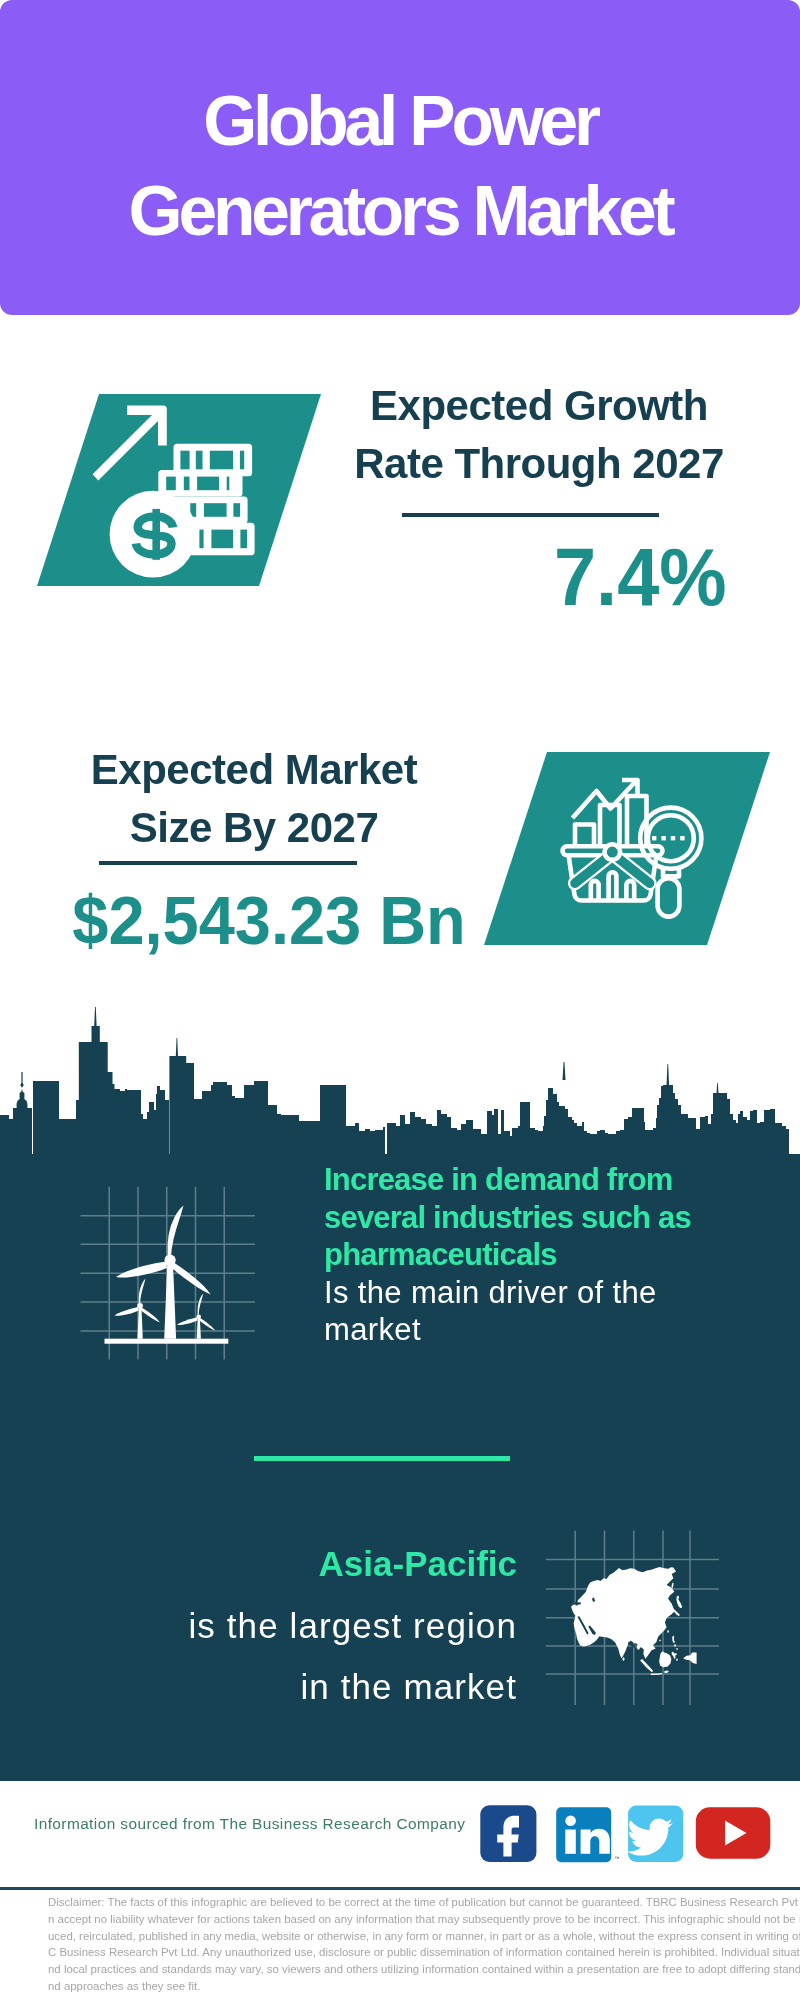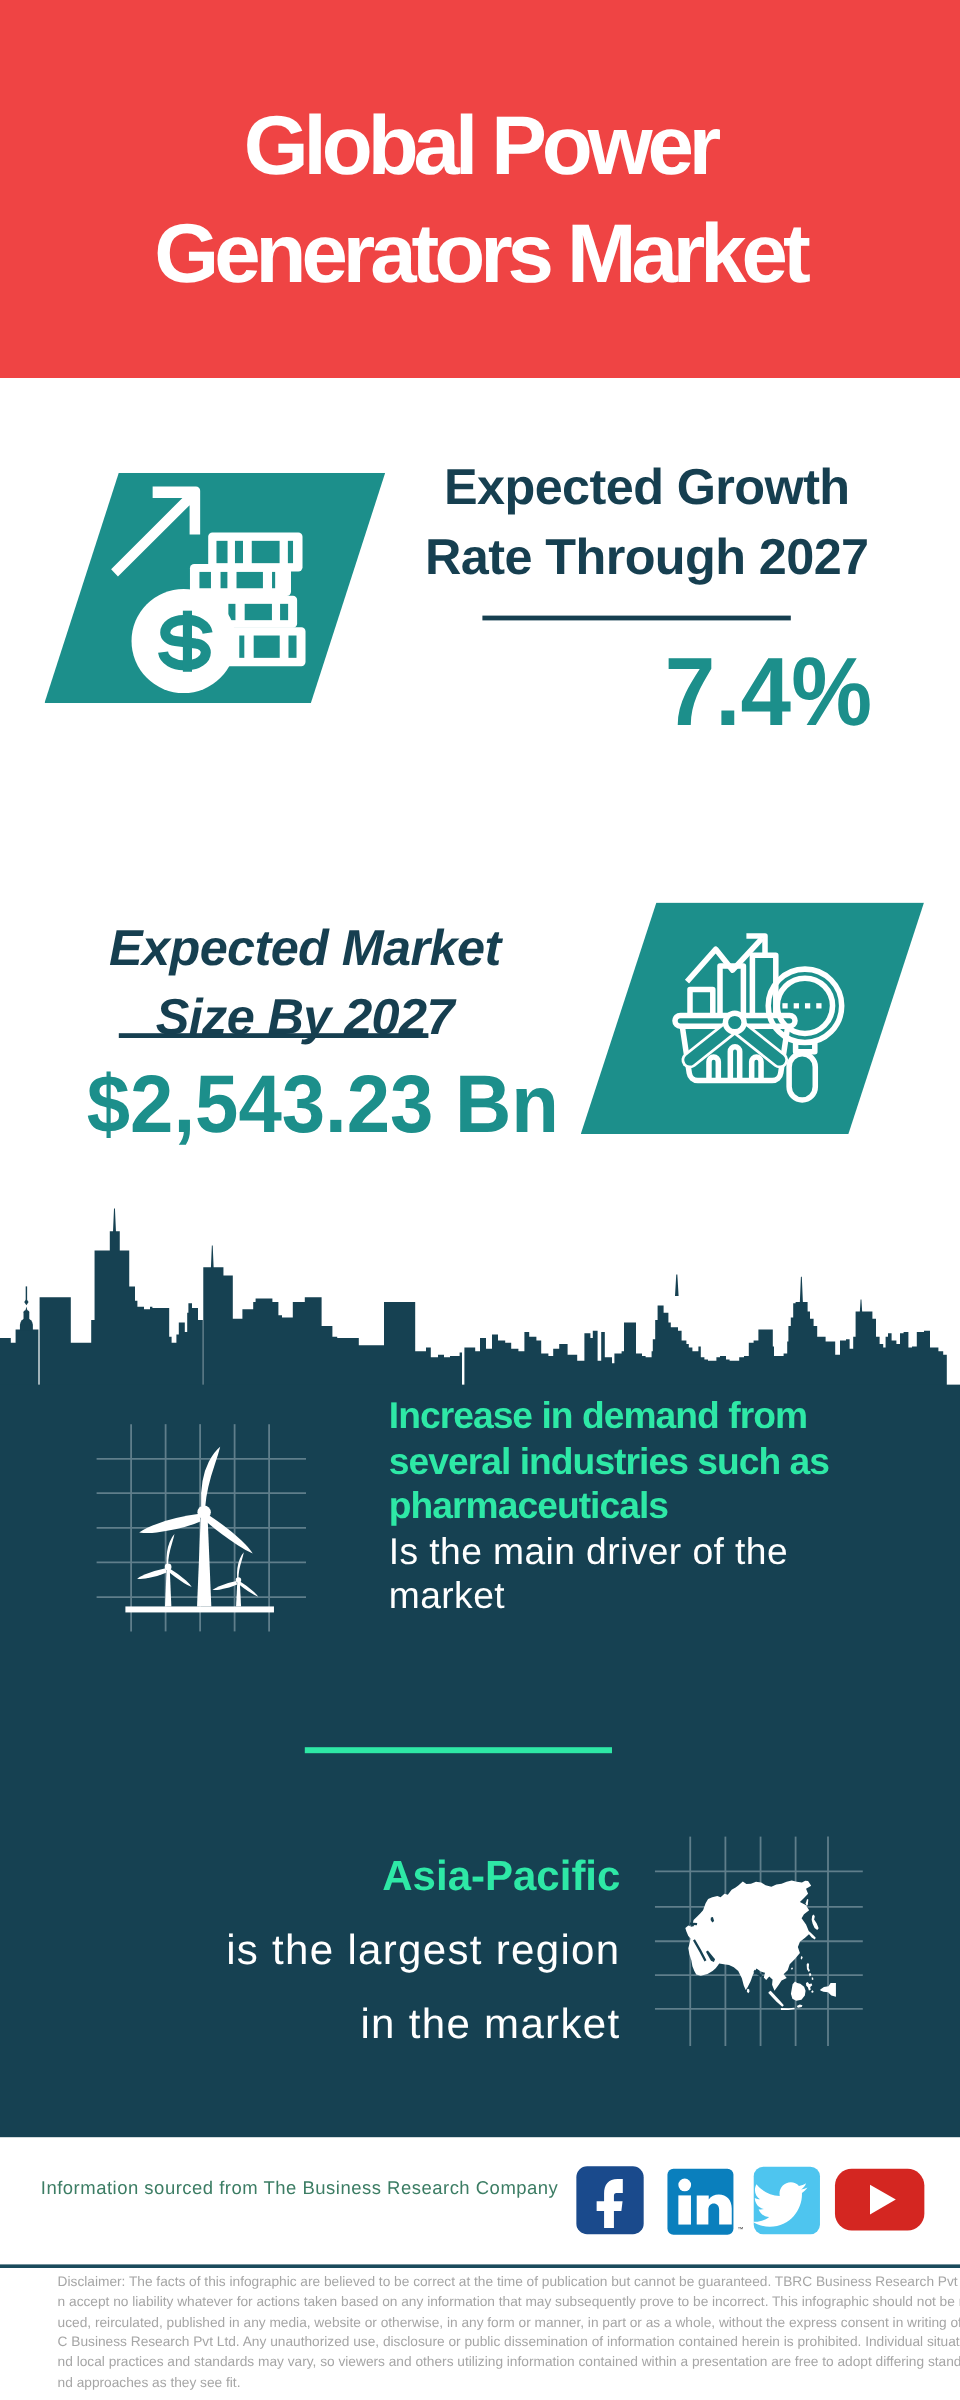--- a/index.html
+++ b/index.html
@@ -1,35 +1,35 @@
 <!DOCTYPE html>
 <html><head>
 <meta charset="utf-8">
 <style>
   html,body{margin:0;padding:0;}
   body{width:800px;height:2000px;background:#ffffff;font-family:"Liberation Sans",sans-serif;overflow:hidden;}
   .page{position:relative;width:800px;height:2000px;overflow:hidden;}
 
   
-  .hdr{position:absolute;left:0;top:0;width:800px;height:315px;background:#ef4444;}
+  .hdr{position:absolute;left:0;top:0;width:800px;height:315px;background:#8b5cf6;border-radius:12px;}
   .hdr-title{position:absolute;left:0;top:76px;width:800px;text-align:center;color:#ffffff;
     font-size:69.5px;font-weight:bold;line-height:90px;letter-spacing:-4.2px;}
 
   
   .stat-head{color:#163f50;font-size:42px;font-weight:bold;line-height:57.5px;text-align:center;letter-spacing:-0.5px;white-space:nowrap;}
   .stat-rule{height:4px;background:#163f50;}
   .stat-val{color:#1c8f8b;font-weight:bold;text-align:right;white-space:nowrap;}
   .stat-val > span{display:inline-block;}
 
   #growth-text{position:absolute;left:339px;top:377px;width:400px;}
   #growth-rule{position:absolute;left:402px;top:513px;width:257px;}
   #growth-val{position:absolute;left:333px;top:537px;width:400px;font-size:81px;line-height:81px;}
   #growth-val > span{transform:scaleX(0.935);}
 
-  #size-text{position:absolute;left:54px;top:761px;width:400px;font-style:italic;}
+  #size-text{position:absolute;left:54px;top:741px;width:400px;}
   #size-rule{position:absolute;left:99px;top:861px;width:258px;}
   #size-val{position:absolute;left:63px;top:886px;width:400px;font-size:68px;line-height:68px;}
   #size-val > span{transform:scaleX(0.955);}
 
   
   .para{position:absolute;background:#1c8f8b;}
   #para1{left:37px;top:394px;width:284px;height:192px;
      clip-path:polygon(62px 0, 100% 0, calc(100% - 62px) 100%, 0 100%);}
   #para2{left:484px;top:752px;width:286px;height:193px;
      clip-path:polygon(63px 0, 100% 0, calc(100% - 63px) 100%, 0 100%);}

